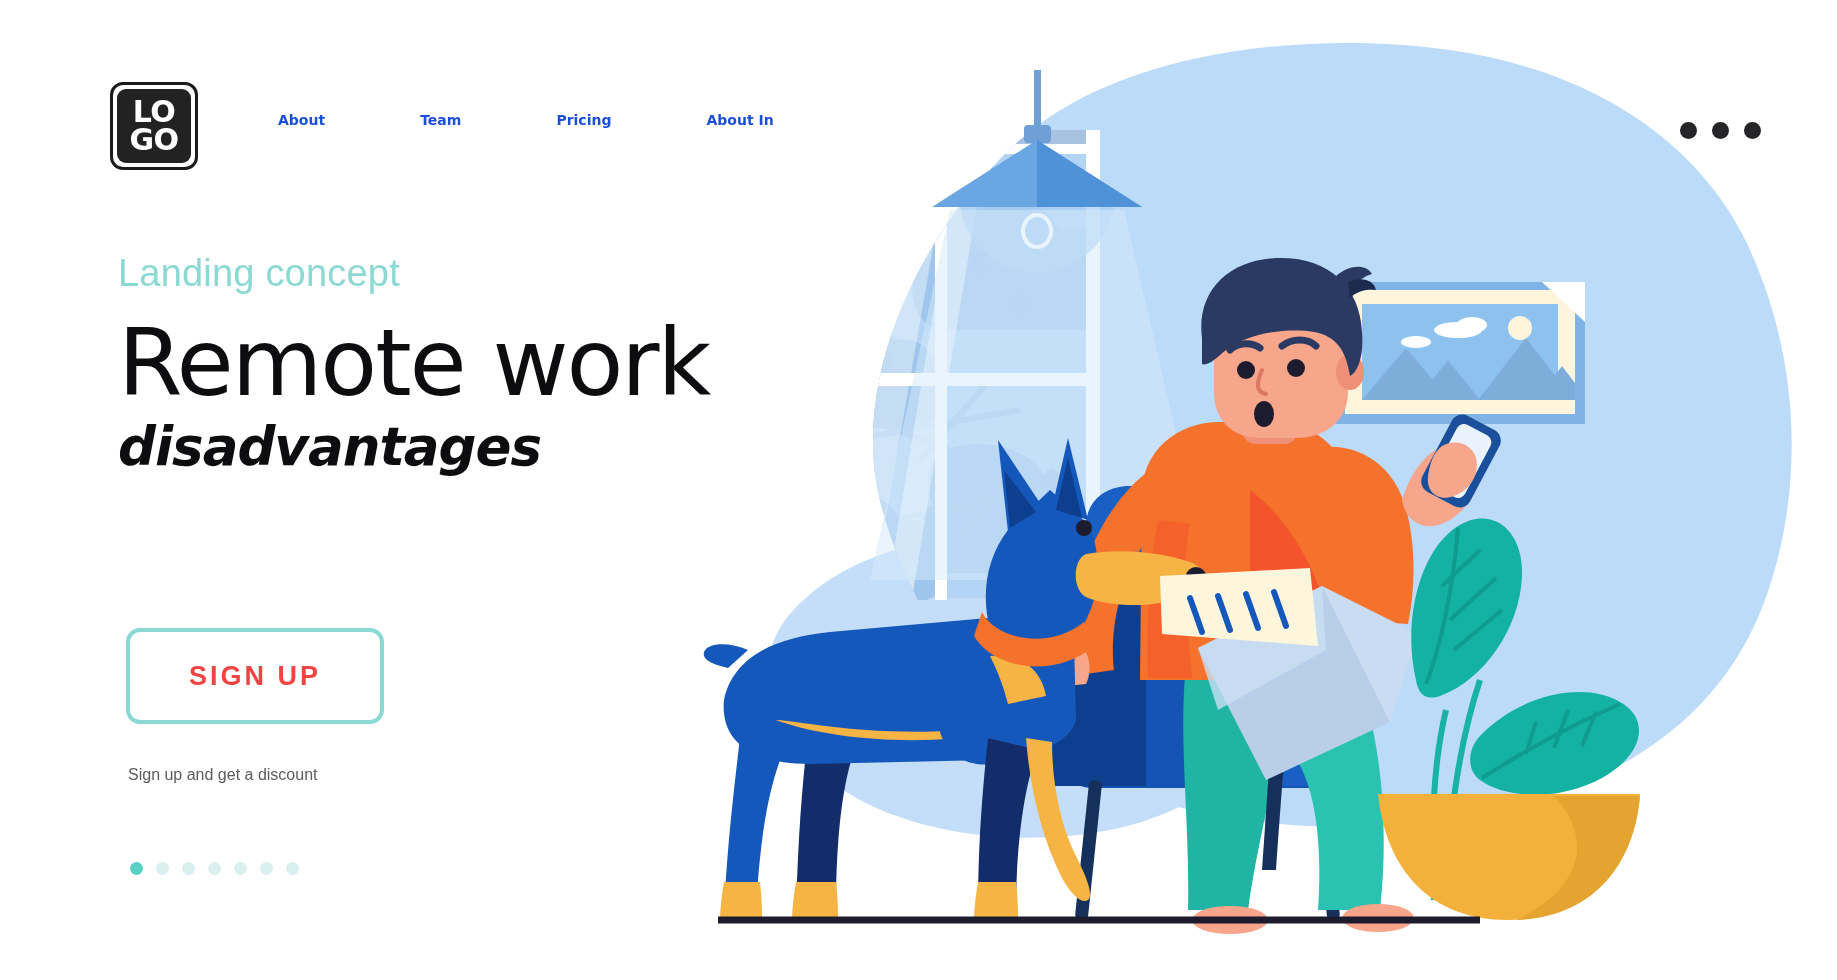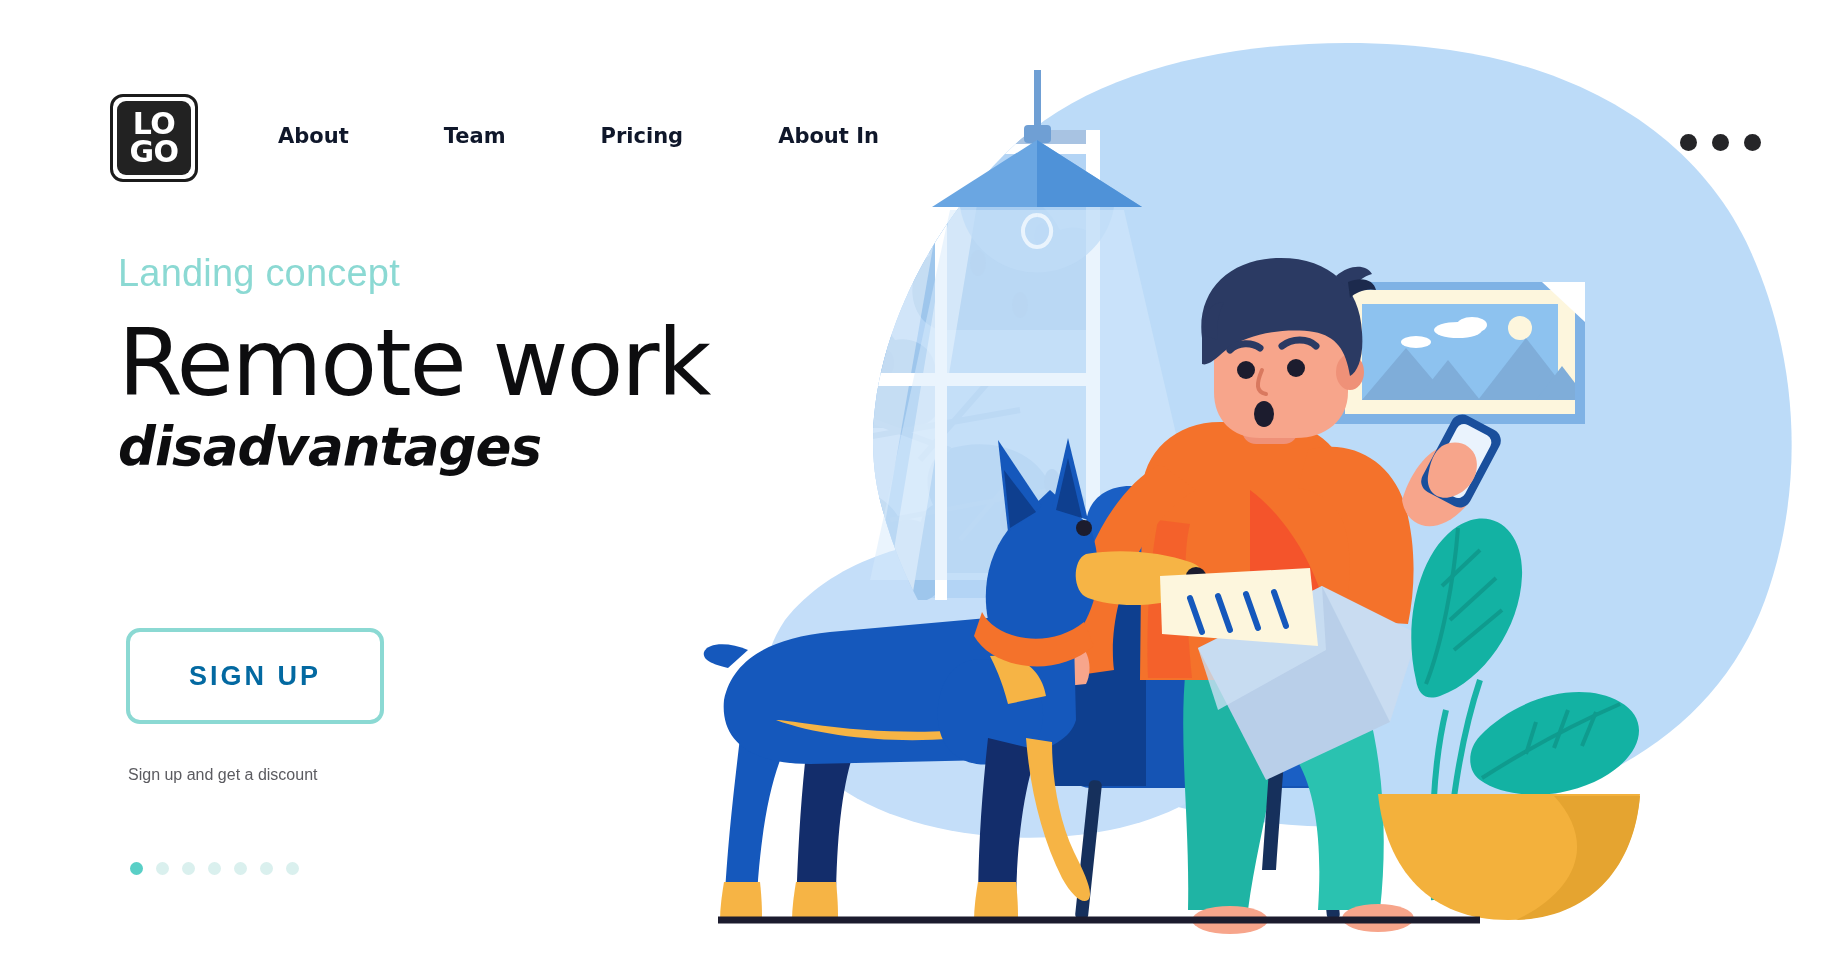--- a/index.html
+++ b/index.html
@@ -18,21 +18,21 @@
     position: relative;
     width: 1837px;
     height: 980px;
     background: #ffffff;
     overflow: hidden;
   }
 
   
   .header {
     position: absolute;
-    top: 94px;
+    top: 82px;
     left: 0;
     width: 1837px;
     height: 90px;
   }
   .logo-box {
     position: absolute;
     left: 110px;
     top: 0px;
     width: 88px;
     height: 88px;
@@ -60,23 +60,23 @@
     font-family: "DejaVu Sans", sans-serif;
   }
   .nav {
     position: absolute;
     left: 278px;
     top: 30px;
     display: flex;
     align-items: center;
   }
   .nav-link {
-    font-size: 21px;
+    font-size: 14px;
     font-weight: bold;
-    color: #0f172a;
+    color: #1d4ed8;
     text-decoration: none;
     margin-right: 95px;
     white-space: nowrap;
     cursor: pointer;
     font-family: "DejaVu Sans", sans-serif;
   }
   .nav-link:last-child { margin-right: 0; }
 
   .menu-dots {
     position: absolute;
@@ -129,21 +129,21 @@
   }
   .cta {
     position: absolute;
     left: 126px;
     top: 628px;
     width: 258px;
     height: 96px;
     border: 4px solid #8bd9d3;
     border-radius: 14px;
     background: transparent;
-    color: #0369a1;
+    color: #ef4444;
     font-size: 27px;
     font-weight: bold;
     letter-spacing: 3px;
     cursor: pointer;
     font-family: "Liberation Sans", sans-serif;
   }
   .cta-note {
     position: absolute;
     left: 128px;
     top: 766px;

